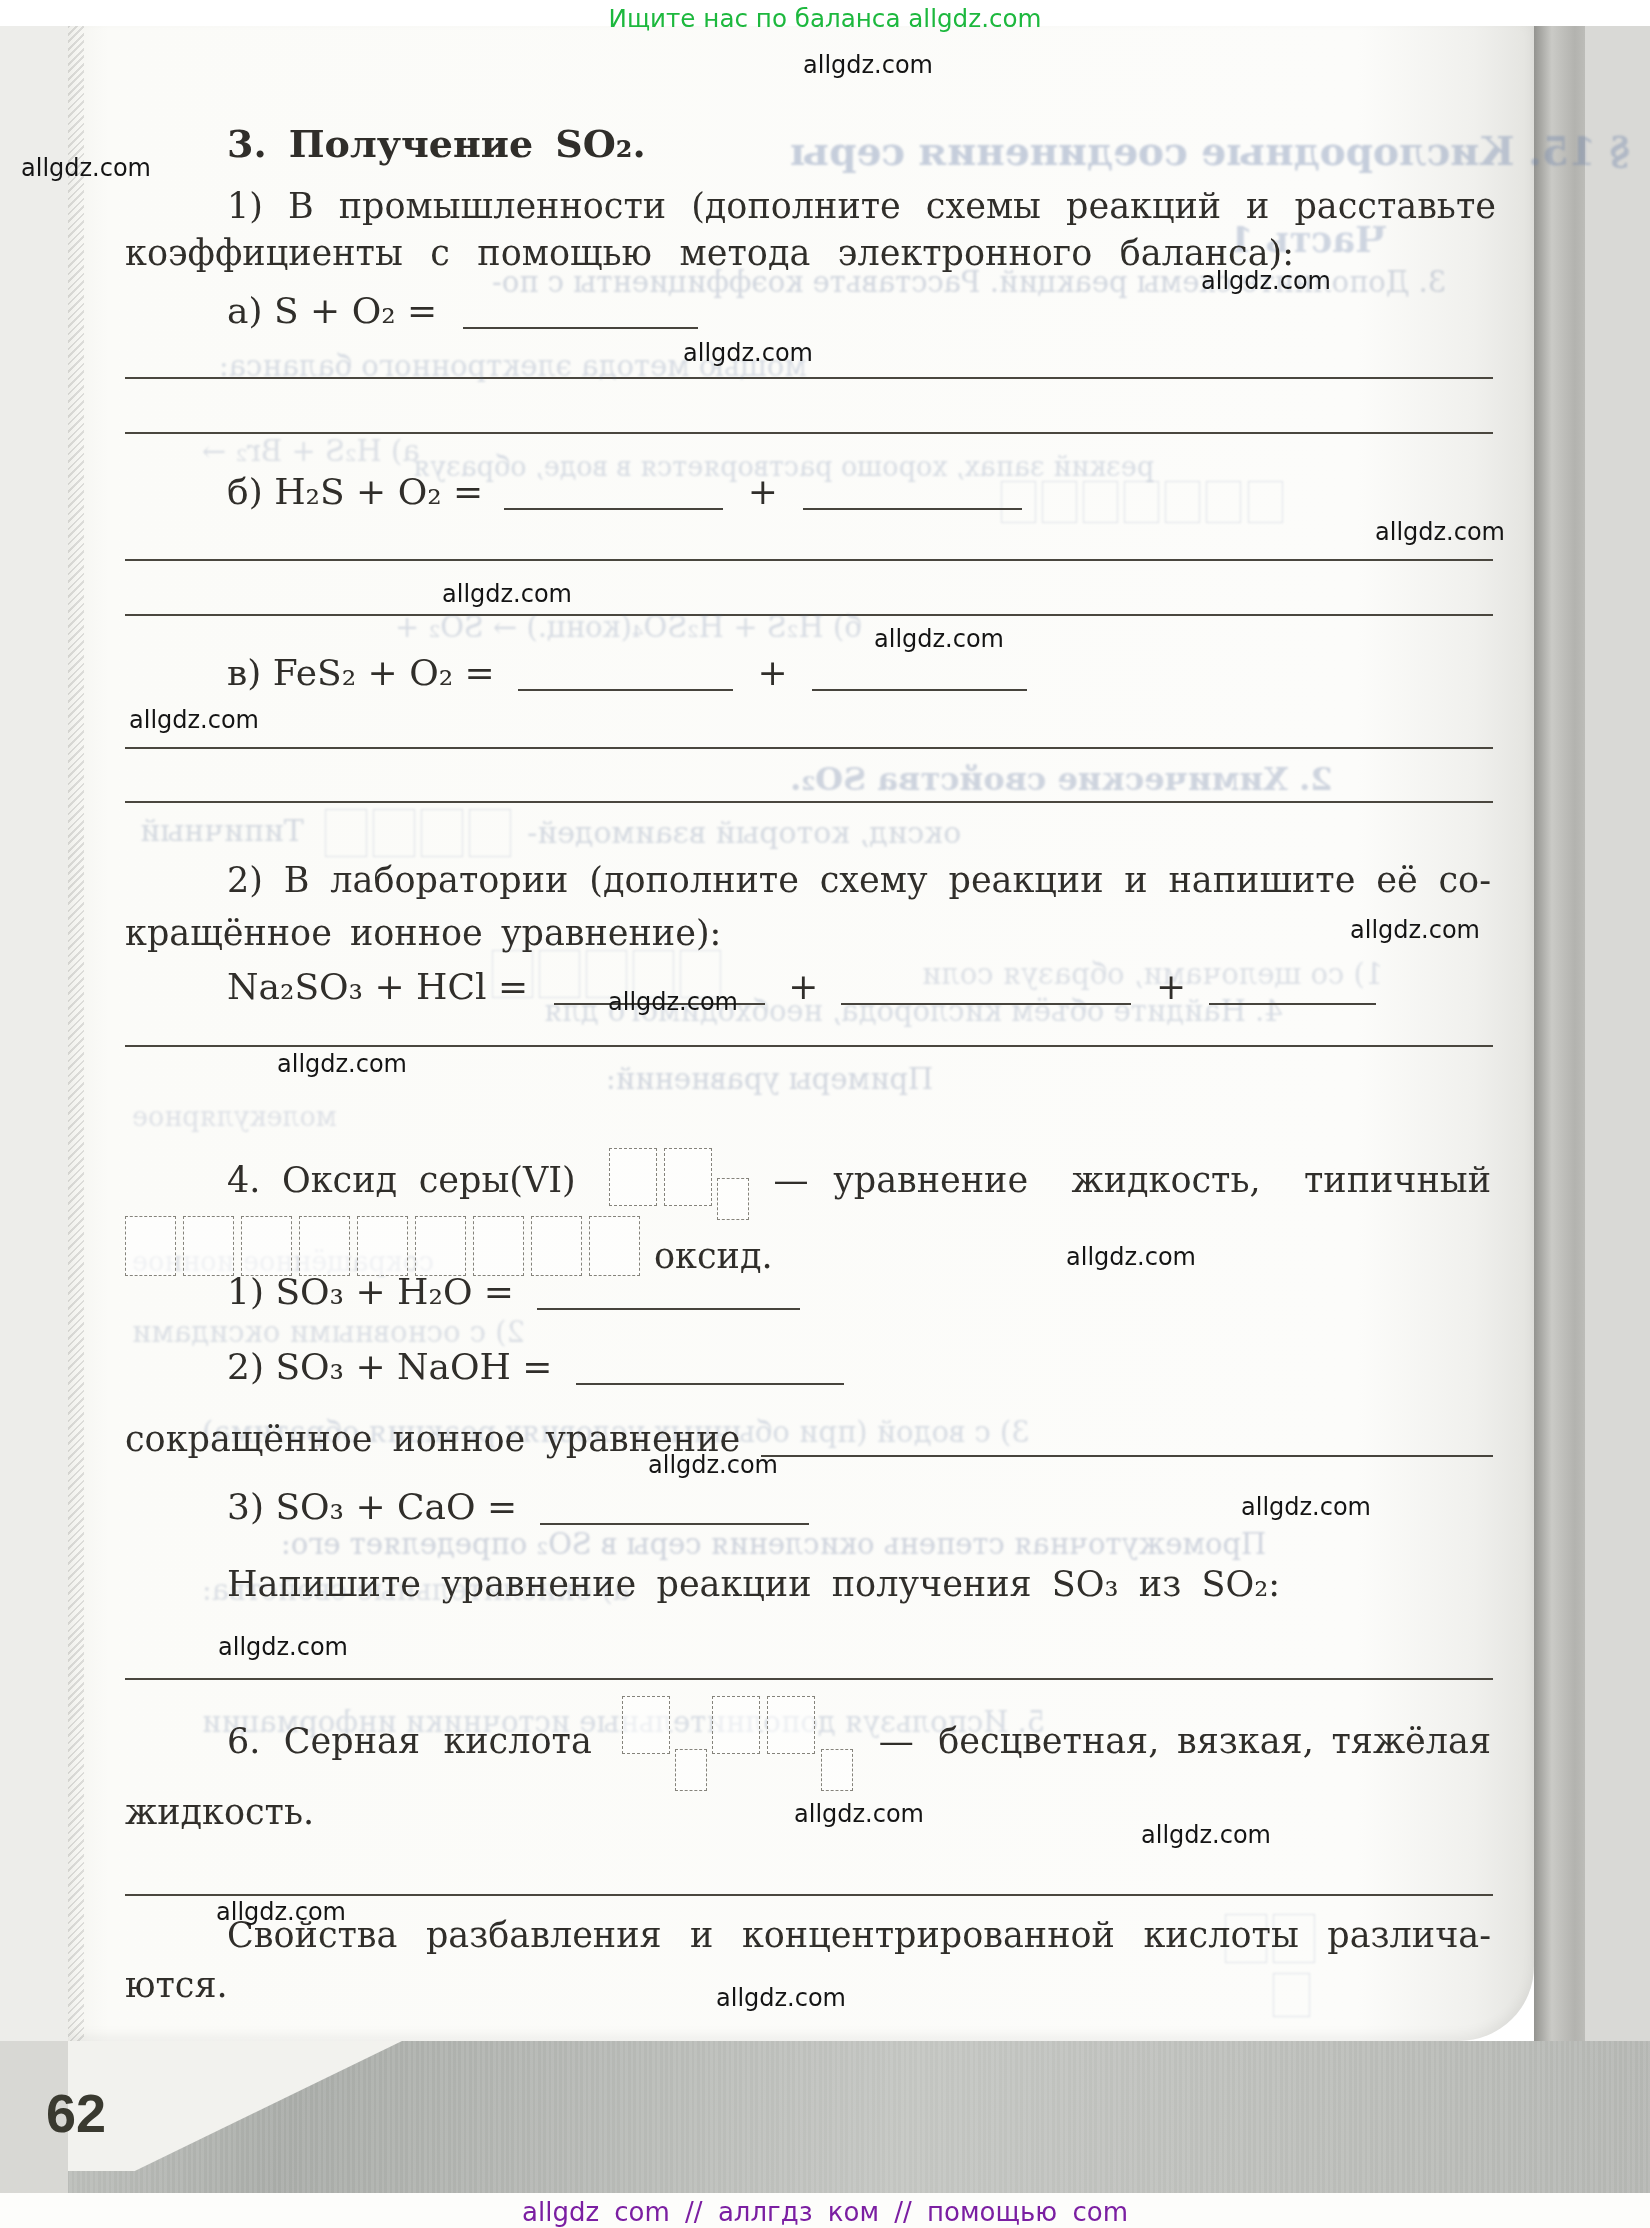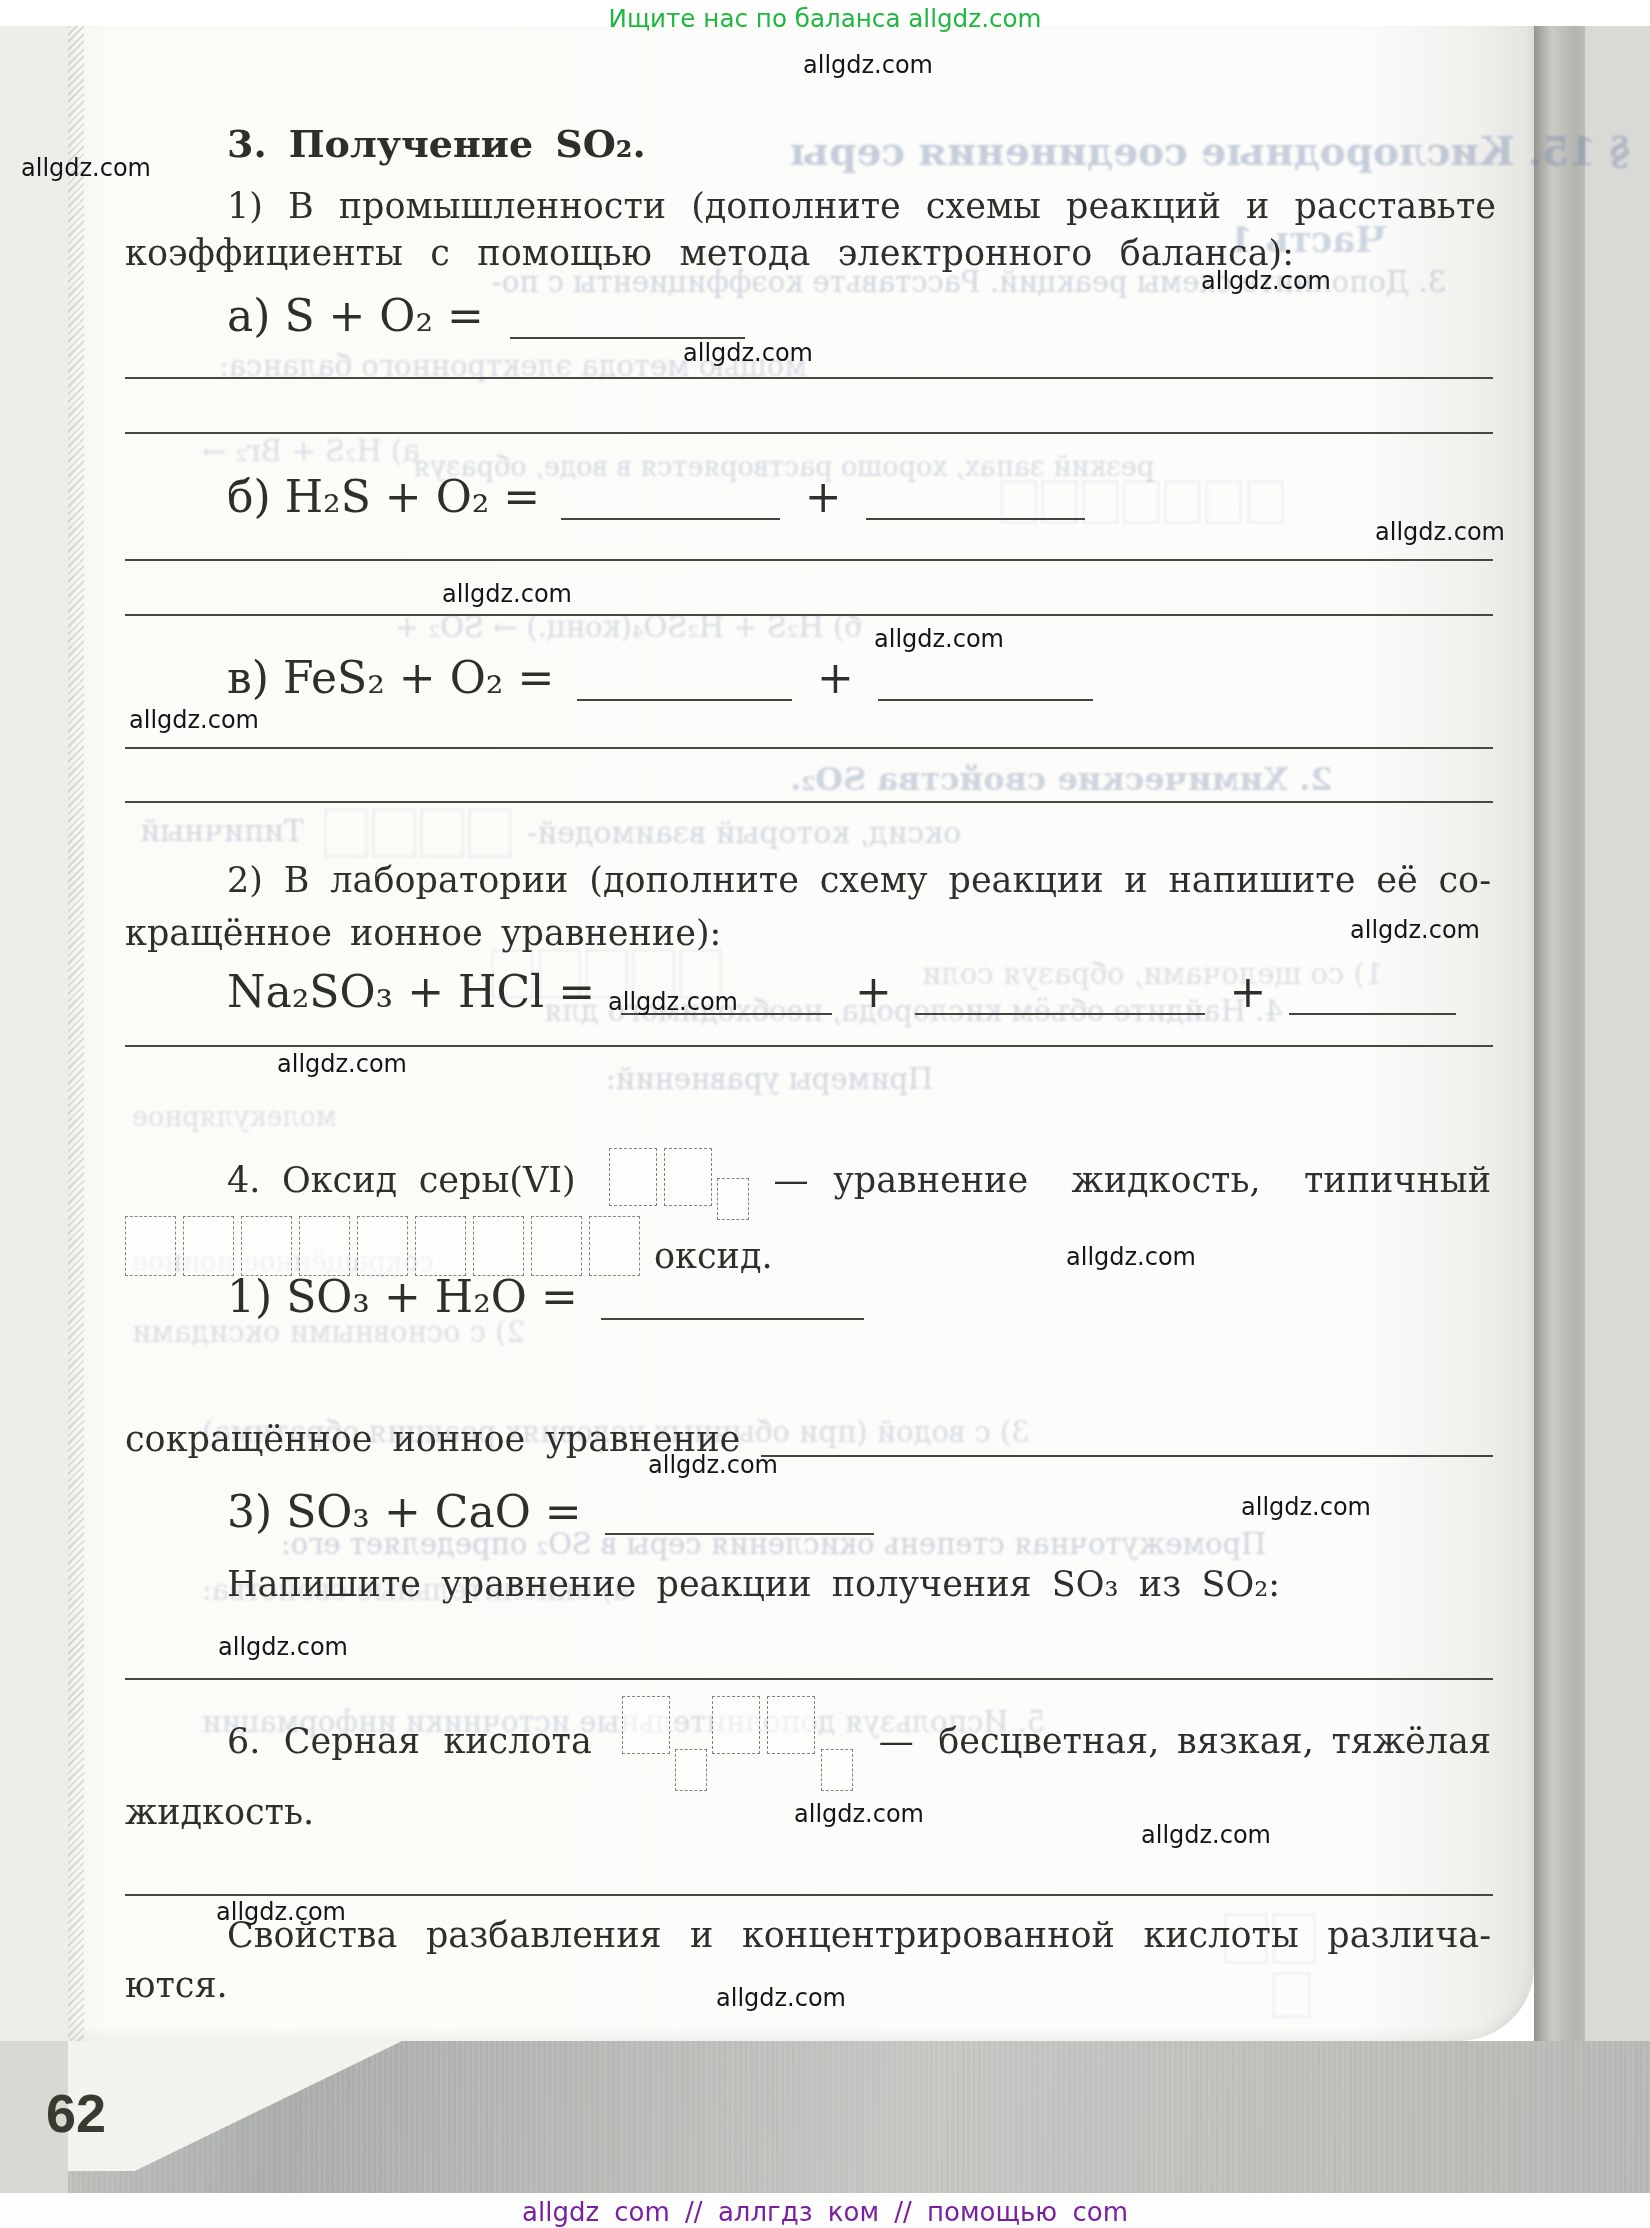--- a/index.html
+++ b/index.html
@@ -21,21 +21,21 @@
   .band-tex{left:0;top:2041px;width:1650px;height:152px;opacity:.35;
         background:repeating-linear-gradient(90deg,rgba(255,255,255,0.25) 0 2.6px,transparent 2.6px 5.3px);}
   .corner-light{left:0;top:2041px;width:68px;height:152px;background:#d8d8d4;}
   .tongue{left:68px;top:2041px;width:334px;height:130px;background:#f2f2ee;
         clip-path:polygon(0 0,100% 0,20% 100%,0 100%);}
   .footer-strip{left:0;top:2193px;width:1650px;height:36px;background:#fdfdfb;}
   
   .txt{position:absolute;color:#302e2a;font-size:35px;white-space:nowrap;}
   .just{white-space:normal;display:block;text-align:justify;text-align-last:justify;}
   .bold{font-weight:bold;}
-  .eqrow{position:absolute;display:flex;align-items:flex-end;color:#302e2a;font-size:44px;}
+  .eqrow{position:absolute;display:flex;align-items:flex-end;color:#302e2a;font-size:36px;}
   .eqrow .lhs{white-space:nowrap;}
   .blank{display:inline-block;height:5.3px;border-bottom:2.6px solid #47443d;margin-bottom:1.8px;}
   .rule{position:absolute;left:125px;width:1368px;height:0;border-top:2.6px solid #4a473f;}
   .wm{position:absolute;font-family:"DejaVu Sans","Liberation Sans",sans-serif;
       font-size:24px;color:#141414;white-space:nowrap;z-index:40;}
   .promo{position:absolute;left:0;top:3.5px;width:1650px;text-align:center;z-index:50;
       font-family:"DejaVu Sans","Liberation Sans",sans-serif;font-size:24.6px;color:#1db83e;}
   .footer-txt{position:absolute;left:0;top:2197px;width:1650px;text-align:center;z-index:50;
       font-family:"DejaVu Sans","Liberation Sans",sans-serif;font-size:26px;color:#7b1fa2;word-spacing:7px;}
   .pagenum{position:absolute;left:46px;top:2082px;z-index:45;
@@ -178,20 +178,24 @@
       <span class="cell" style="width:49px;height:58px;"></span>
       <span class="cell" style="width:49px;height:58px;"></span>
       <span class="cell" style="width:49px;height:58px;"></span>
       <span class="cell" style="width:49px;height:58px;"></span>
   </div>
   <div class="txt content" style="left:654px;top:1236px;">оксид.</div>
 
   <div class="eqrow content" style="left:227px;top:1271px;">
     <span class="lhs">1) SO₃ + H₂O =</span>
     <span class="blank" style="width:263px;margin-left:23px;"></span>
+  </div>
+  <div class="eqrow content" style="left:227px;top:1346px;">
+    <span class="lhs">2) SO₃ + NaOH =</span>
+    <span class="blank" style="width:268px;margin-left:23px;"></span>
   </div>
   <div class="eqrow content" style="left:125px;top:1419px;width:1368px;font-size:35px;">
     <span class="lhs" style="word-spacing:8.8px;">сокращённое ионное уравнение</span>
     <span class="blank" style="flex:1;margin-left:21px;"></span>
   </div>
   <div class="eqrow content" style="left:227px;top:1486px;">
     <span class="lhs">3) SO₃ + CaO =</span>
     <span class="blank" style="width:269px;margin-left:23px;"></span>
   </div>
 

